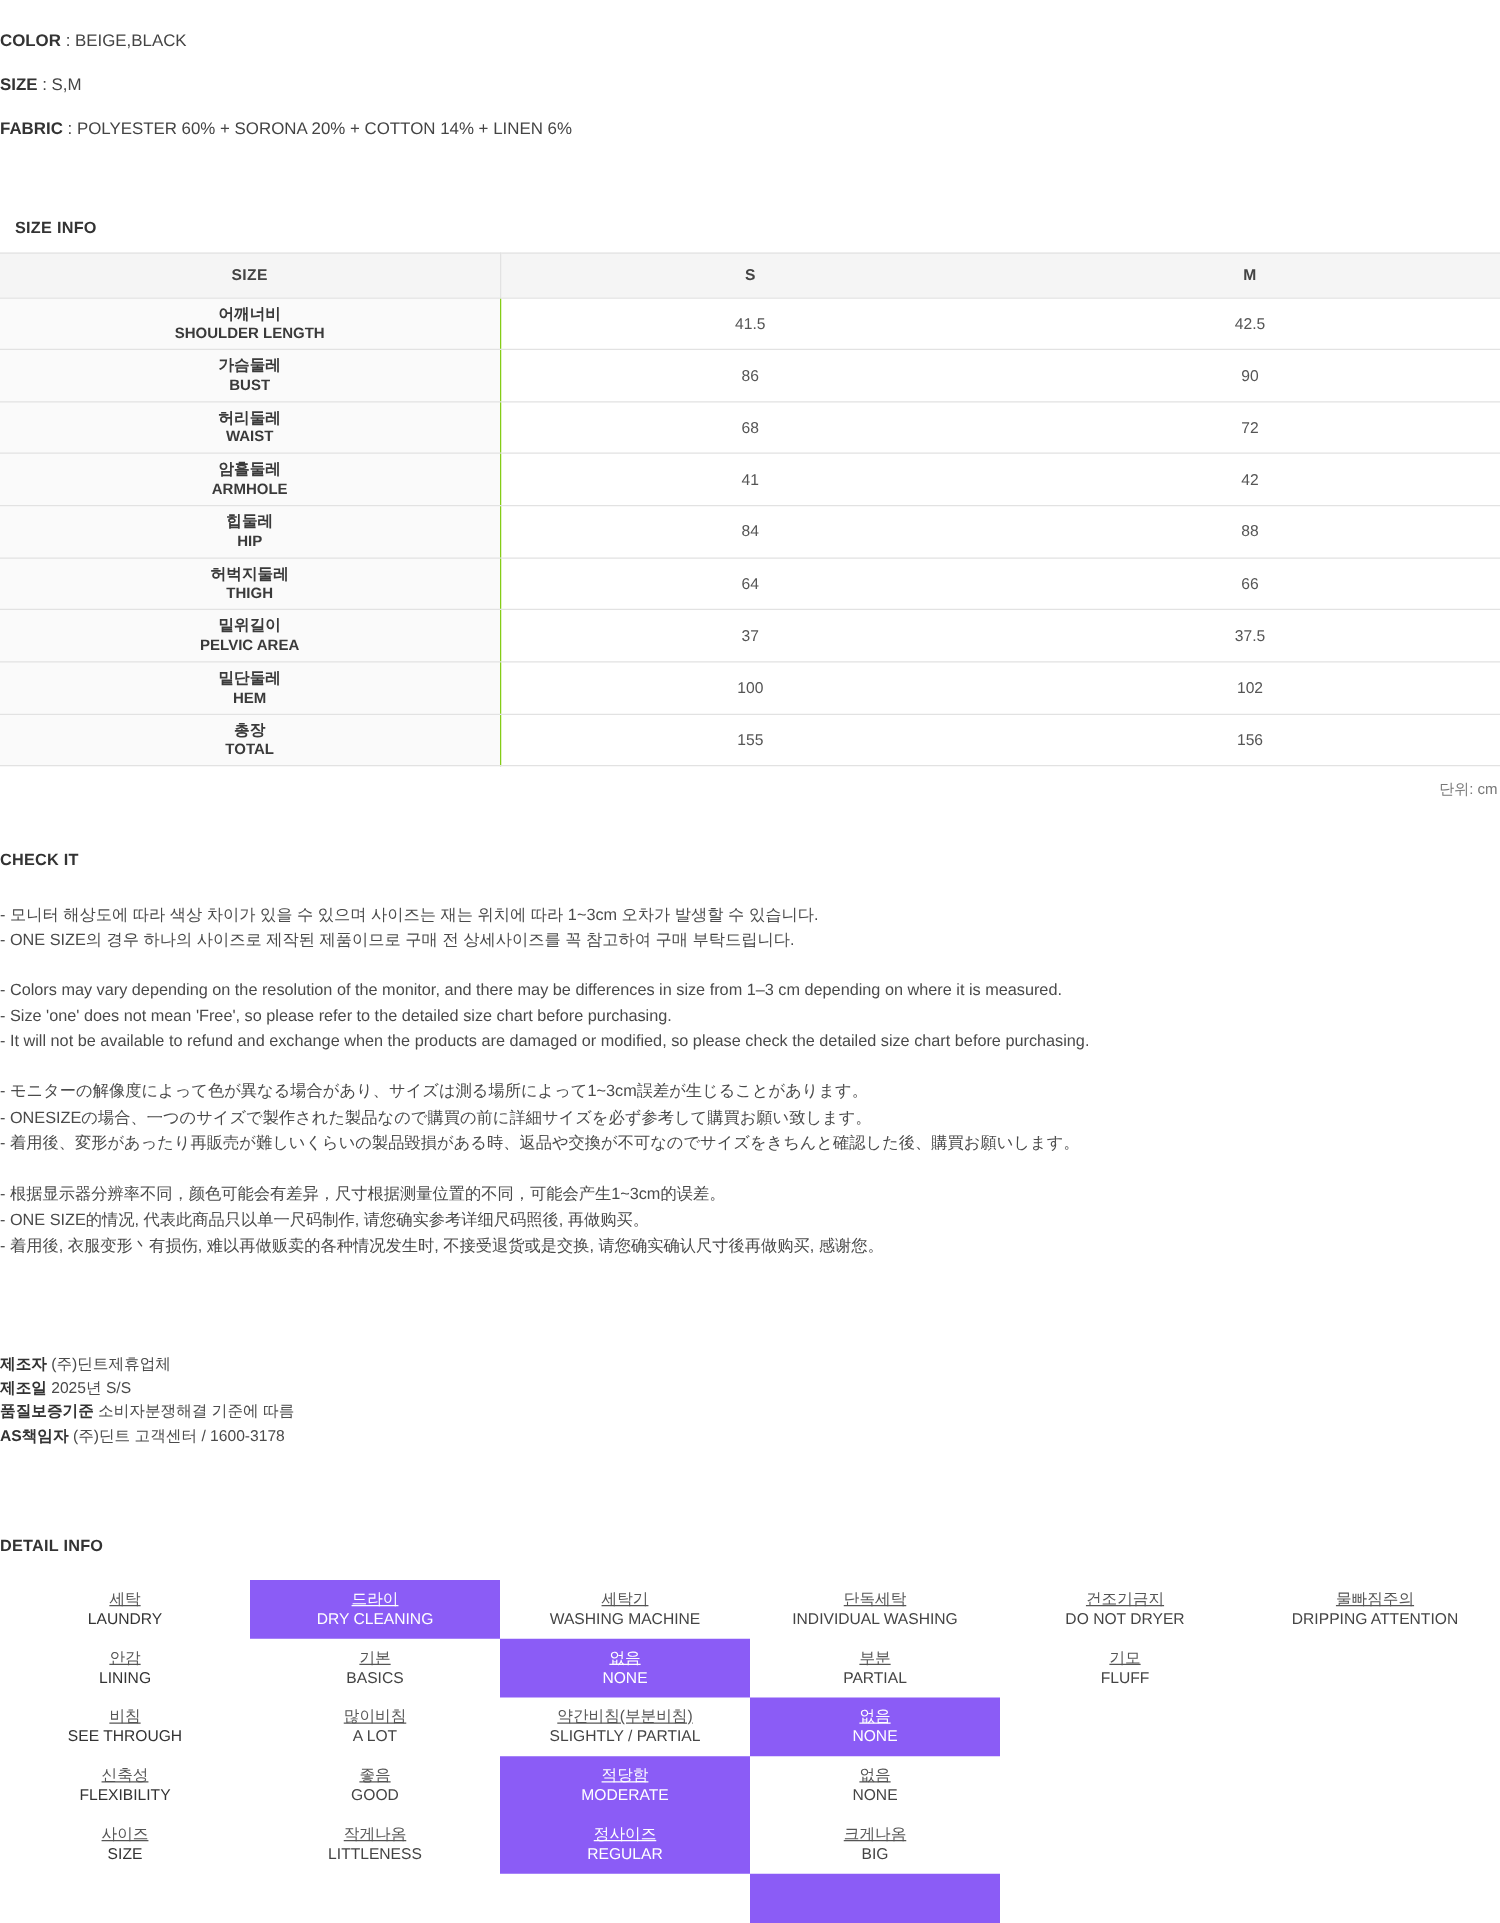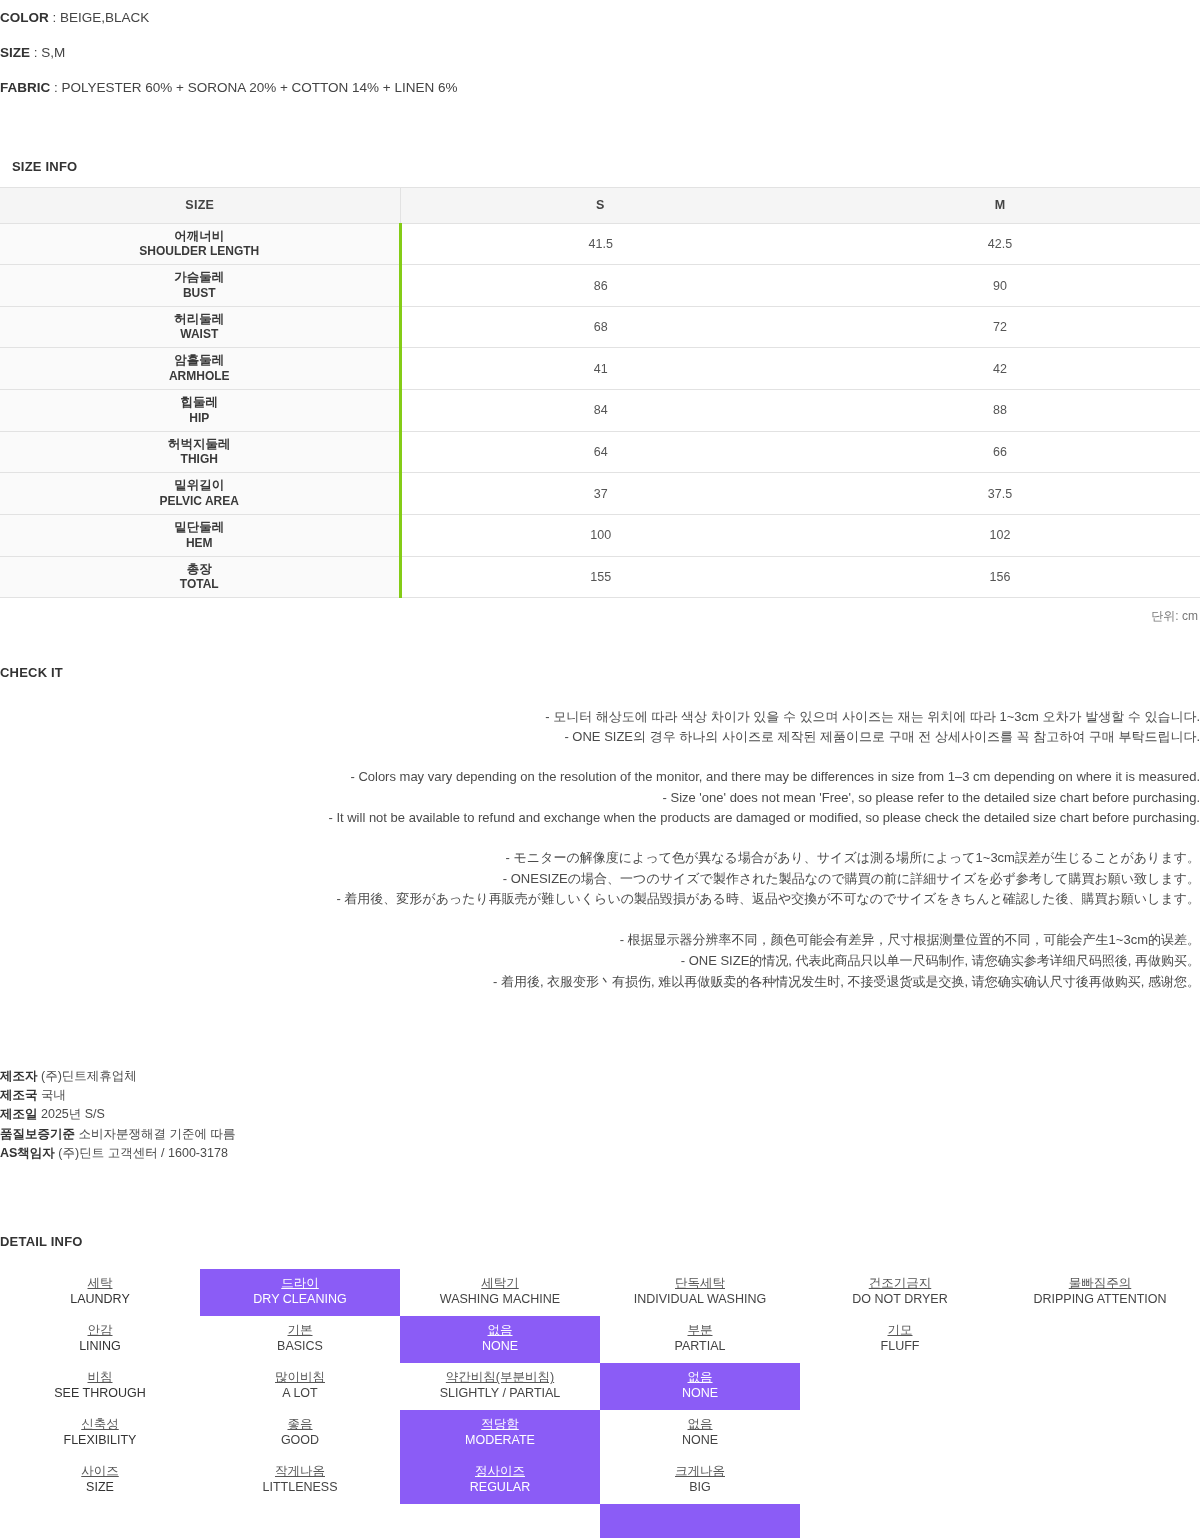--- a/index.html
+++ b/index.html
@@ -11,21 +11,21 @@
   }
   body {
     width: 1200px;
     min-height: 1538px;
     color: #333;
     font-size: 13px;
   }
   .page { width: 1200px; position: relative; padding: 0; }
 
   
-  .spec-block { padding: 4px 0 0 0; }
+  .spec-block { padding: 19px 0 0 0; }
   .spec-line {
     font-size: 13.5px;
     color: #444;
     margin: 0 0 19px 0;
     line-height: 1.2;
   }
   .spec-line:first-child { margin-top: 6px; }
   .spec-key { font-weight: bold; color: #333; }
 
   
@@ -60,42 +60,42 @@
     font-size: 12.5px;
     font-weight: bold;
     color: #444;
     letter-spacing: .3px;
   }
   table.size-table thead th.hdr-size { border-right: 1px solid #e2e2e2; }
   table.size-table tbody td.label-cell {
     background: #fafafa;
     height: 38px;
     padding: 5px 0;
-    border-right: 3px solid #84cc16;
+    border-right: 1px solid #84cc16;
     line-height: 1.25;
   }
   .label-ko { font-size: 12.5px; font-weight: bold; color: #3a3a3a; display: block; }
   .label-en { font-size: 12px; font-weight: bold; color: #3a3a3a; display: block; }
   table.size-table tbody td.val-cell {
     font-size: 12.5px;
     color: #555;
     height: 38px;
   }
   .unit-note {
     text-align: right;
     font-size: 12px;
     color: #777;
     margin: 10px 0 0 0;
     padding-right: 2px;
   }
 
   
   .check-title { margin: 40px 0 0 0; }
   .notes { margin-top: 27px; }
-  .note-group { margin-bottom: 20px; text-align: right; }
+  .note-group { margin-bottom: 20px; }
   .note-line {
     font-size: 13px;
     color: #4a4a4a;
     line-height: 1.55;
     margin: 0;
   }
   .note-group.jp .note-line, .note-group.cn .note-line { line-height: 1.6; }
 
   
   .maker-block { margin-top: 74px; }
@@ -264,23 +264,20 @@
       <p class="note-line">- ONE SIZE的情况, 代表此商品只以单一尺码制作, 请您确实参考详细尺码照後, 再做购买。</p>
       <p class="note-line">- 着用後, 衣服变形丶有损伤, 难以再做贩卖的各种情况发生时, 不接受退货或是交换, 请您确实确认尺寸後再做购买, 感谢您。</p>
     </div>
   </div>
 
   <div class="maker-block">
     <p class="maker-line">
       <span class="maker-key">제조자</span><span> (주)딘트제휴업체</span>
     </p>
     <p class="maker-line">
-      <span class="maker-key">제조국</span><span> 국내</span>
-    </p>
-    <p class="maker-line">
       <span class="maker-key">제조일</span><span> 2025년 S/S</span>
     </p>
     <p class="maker-line">
       <span class="maker-key">품질보증기준</span><span> 소비자분쟁해결 기준에 따름</span>
     </p>
     <p class="maker-line">
       <span class="maker-key">AS책임자</span><span> (주)딘트 고객센터 / 1600-3178</span>
     </p>
   </div>
 

